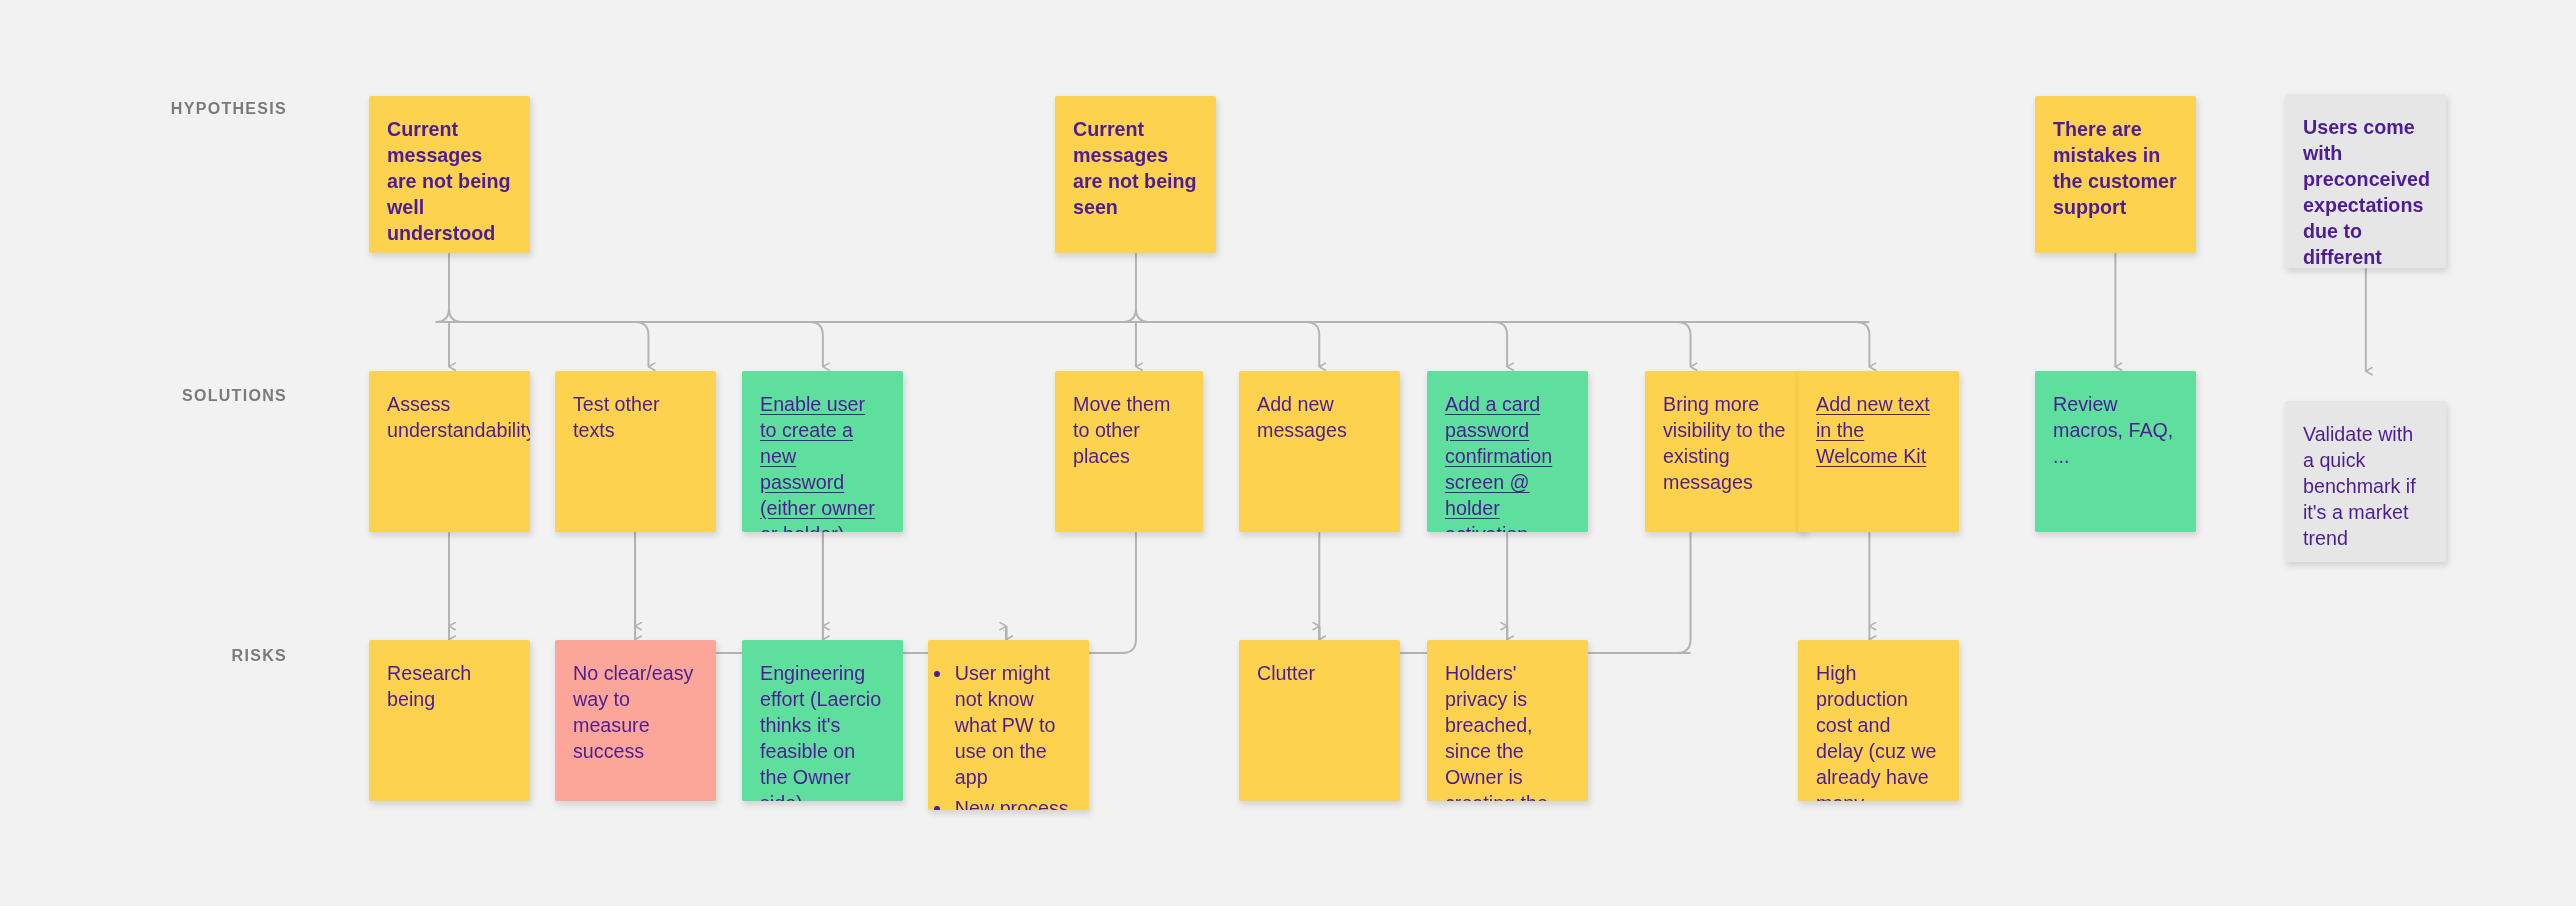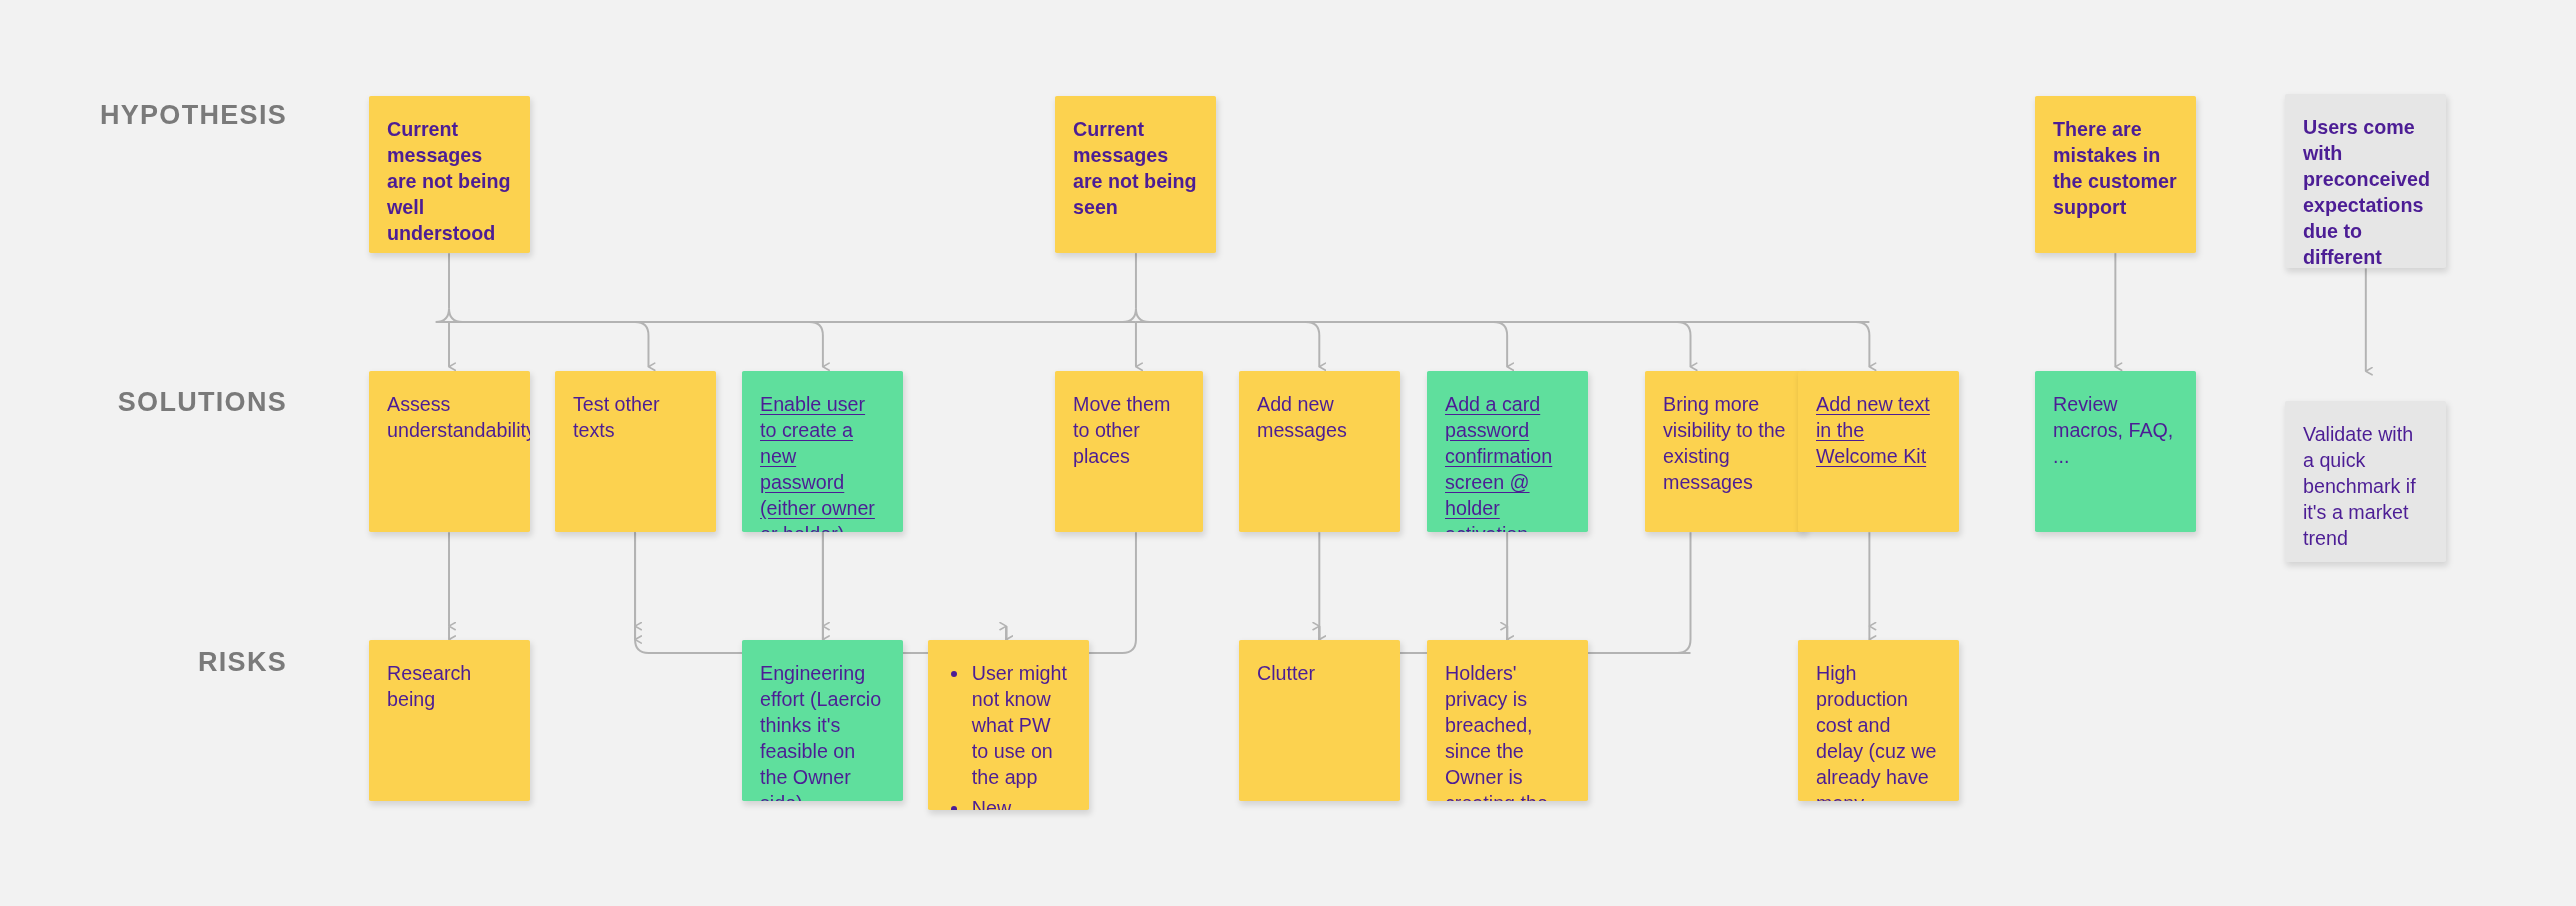--- a/index.html
+++ b/index.html
@@ -22,21 +22,21 @@
     position: absolute;
     left: 0;
     top: 0;
     width: 2576px;
     height: 907px;
     pointer-events: none;
   }
   .row-label {
     position: absolute;
     color: #7a7a7a;
-    font-size: 27px;
+    font-size: 16px;
     font-weight: bold;
     letter-spacing: 1.3px;
     white-space: nowrap;
     text-align: right;
   }
   .card {
     position: absolute;
     box-sizing: border-box;
     padding: 19.7px 18px 16px 18px;
     border-radius: 1.8px;
@@ -198,26 +198,29 @@
   </div>
 
   <div class="card grey" style="left:2285px; top:401px; width:161px; height:161px;">
     <span class="card-text">Validate with a quick benchmark if it's a market trend</span>
   </div>
 
   <div class="card yellow" style="left:369px; top:640px; width:161px; height:161px;">
     <span class="card-text">Research being</span>
   </div>
 
+  <div class="card red" style="left:555px; top:640px; width:161px; height:161px;">
+    <span class="card-text">No clear/easy way to measure success</span>
+  </div>
 
   <div class="card green" style="left:742px; top:640px; width:161px; height:161px;">
     <span class="card-text">Engineering effort (Laercio thinks it's feasible on the Owner side)</span>
   </div>
 
-  <div class="card yellow" style="left:928px; top:640px; width:161px; height:170px; padding-left:19px;">
+  <div class="card yellow" style="left:928px; top:640px; width:161px; height:170px; padding-left:2px;">
     <ul class="bullets">
       <li>User might not know what PW to use on the app</li>
       <li>New process for ops</li>
     </ul>
   </div>
 
   <div class="card yellow" style="left:1239px; top:640px; width:161px; height:161px;">
     <span class="card-text">Clutter</span>
   </div>
 

